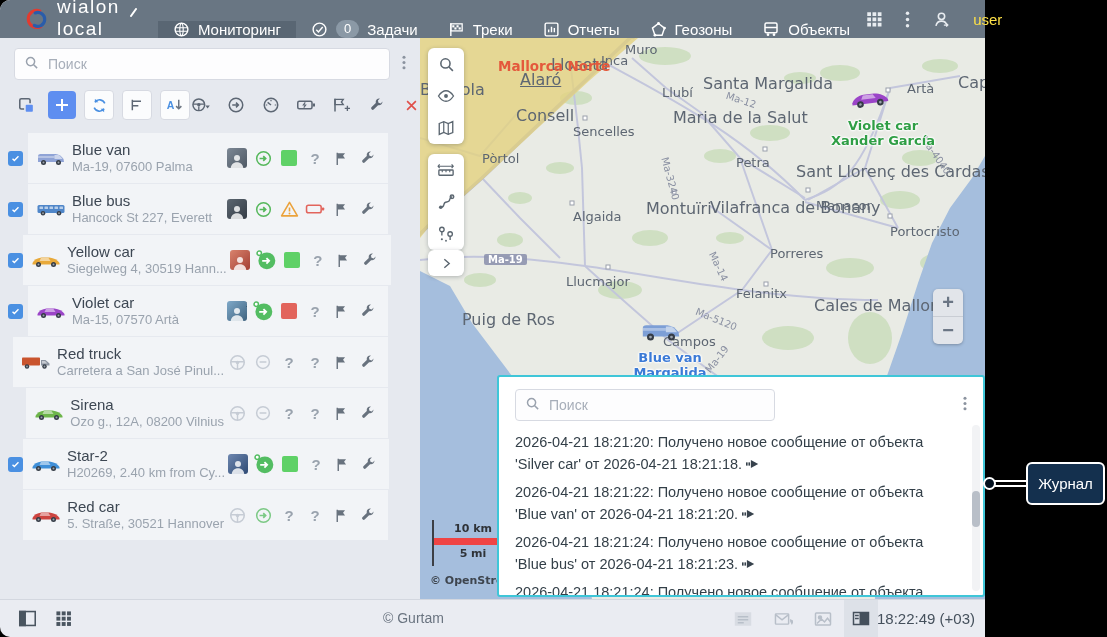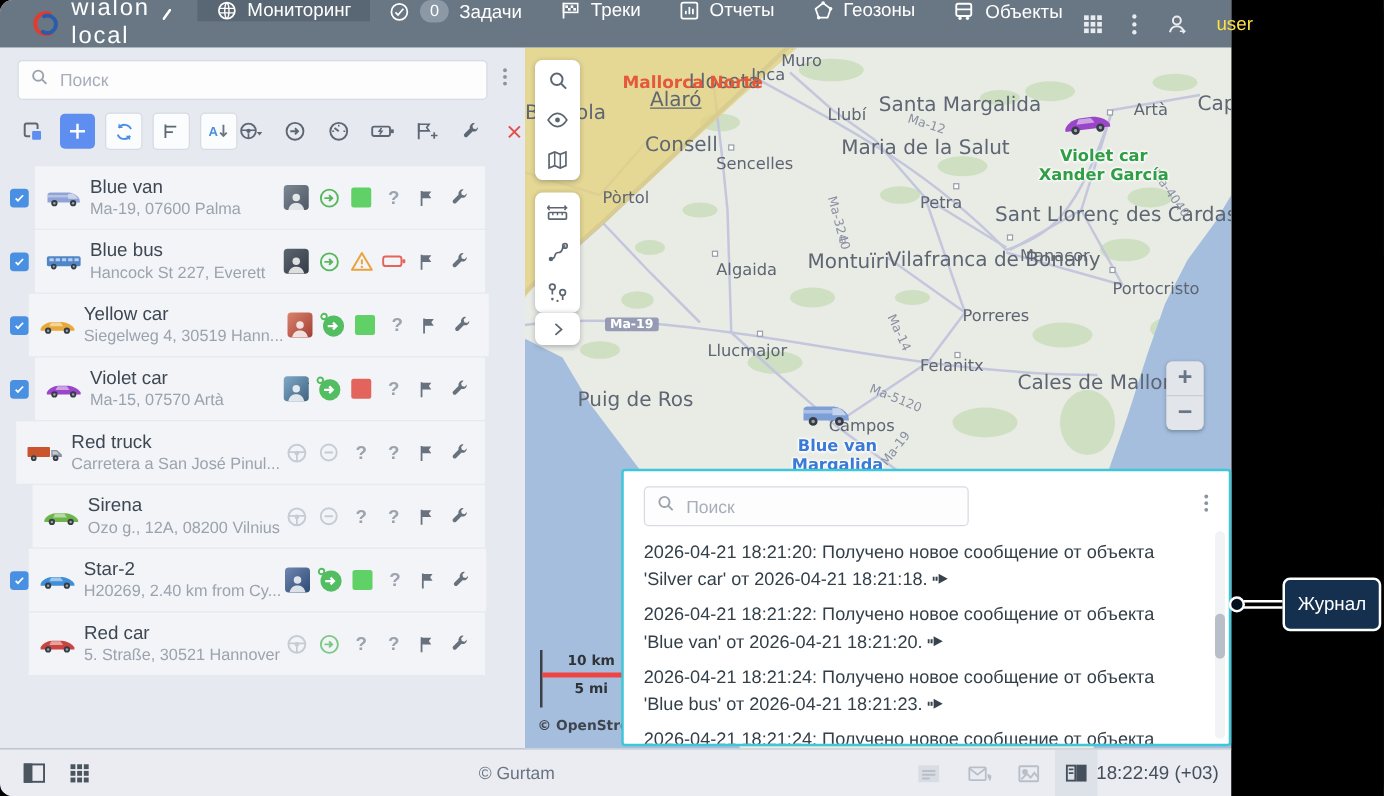--- a/index.html
+++ b/index.html
@@ -6,21 +6,21 @@
   body{font-family:"Liberation Sans",sans-serif;}
   .screen{position:relative;width:1107px;height:637px;background:#000;border-radius:10px;overflow:hidden;}
   .app{position:absolute;left:0;top:0;width:985px;height:490px;background:#fff;}
 
   
   .topbar{position:absolute;left:0;top:0;width:985px;height:38px;background:#69768300;display:flex;align-items:stretch;background:#697683;color:#fff;z-index:40;}
   .logo{display:flex;align-items:center;gap:9px;padding:0 22px 0 26px;}
   .logo-mark svg{display:block;}
   .logo-text{font-size:19px;letter-spacing:1.5px;color:#fff;position:relative;top:-1px;}
   .logo-accent{position:relative;top:-7px;left:1px;}
-  .top-nav{display:flex;align-items:flex-start;}
+  .top-nav{display:flex;align-items:flex-end;}
   .nav-item{display:flex;align-items:center;gap:8px;padding:0 15px;font-size:15px;cursor:default;}
   .nav-item.active{background:#596673;}
   .nav-icon svg{display:block;}
   .badge{background:#8b99a6;border-radius:9px;padding:0 8px;font-size:13px;height:18px;line-height:18px;color:#fff;}
   .topbar-right{margin-left:auto;display:flex;align-items:center;gap:22px;padding-right:26px;}
   .tb-ic{color:#e8ecf0;display:flex;align-items:center;}
   .user-label{font-size:15px;color:#fde047;}
 
   
   .sidebar{position:absolute;left:0;top:38px;width:420px;height:561px;background:#e6e9ef;overflow:hidden;}
@@ -67,21 +67,21 @@
   .marker{position:absolute;z-index:6;}
   .marker-label{position:absolute;z-index:6;font-weight:bold;font-size:13px;text-align:center;line-height:15px;
     text-shadow:-1px 0 2px #fff,1px 0 2px #fff,0 -1px 2px #fff,0 1px 2px #fff;font-family:"DejaVu Sans",sans-serif;}
   .mtool-group{position:absolute;left:8px;width:36px;background:#fff;border-radius:6px;box-shadow:0 1px 4px rgba(40,50,60,.3);z-index:10;display:flex;flex-direction:column;align-items:center;}
   .mtool{width:36px;height:32px;display:flex;align-items:center;justify-content:center;color:#5b6670;}
   .zoomctl{position:absolute;left:513px;top:251px;width:30px;background:#e2e5ea;border-radius:5px;box-shadow:0 1px 3px rgba(40,50,60,.35);z-index:10;overflow:hidden;}
   .zbtn{height:27px;display:flex;align-items:center;justify-content:center;font-size:20px;color:#6a7584;font-weight:bold;}
   .zbtn:first-child{border-bottom:1px solid #c9cdd4;}
   .scale{position:absolute;left:12px;top:482px;width:80px;z-index:8;color:#2f3338;font-size:11px;font-weight:bold;font-family:"DejaVu Sans",sans-serif;}
   .scale .vline{position:absolute;left:0;top:0;height:46px;border-left:2px solid #3c3f45;}
-  .scale .sl-km{text-align:center;padding:2px 0 3px 0;position:relative;border-bottom:4px solid #ef4444;margin-left:2px;}
+  .scale .sl-km{text-align:center;padding:2px 0 3px 0;position:relative;border-bottom:7px solid #ef4444;margin-left:2px;}
   .scale .sl-km::after{content:'';position:absolute;right:0;bottom:0;height:9px;border-right:2px solid #3c3f45;}
   .scale .sl-mi{text-align:center;padding-top:2px;margin-left:2px;}
   .attribution{position:absolute;left:10px;top:536px;font-size:11px;font-weight:bold;color:#3e454e;z-index:8;white-space:nowrap;font-family:"DejaVu Sans",sans-serif;}
 
   
   .logpanel{position:absolute;left:497px;top:375px;width:488px;height:222px;background:#fff;border:2px solid #3fc6d8;border-radius:3px;box-sizing:border-box;z-index:30;overflow:hidden;}
   .lp-top{display:flex;align-items:center;padding:12px 12px 8px 16px;gap:8px;}
   .lp-top .search-box{flex:0 0 240px;}
   .lp-top .kebab{margin-left:auto;}
   .log-entries{padding:2px 30px 0 16px;}

